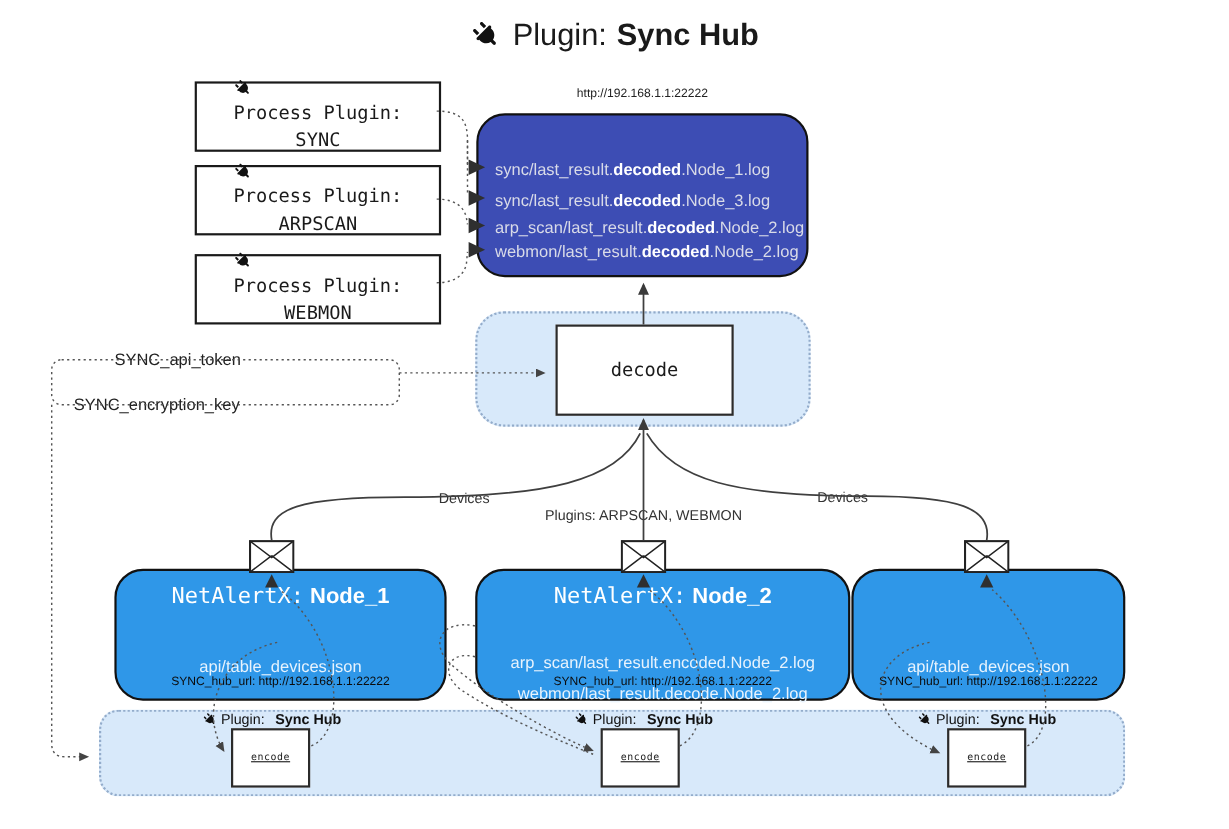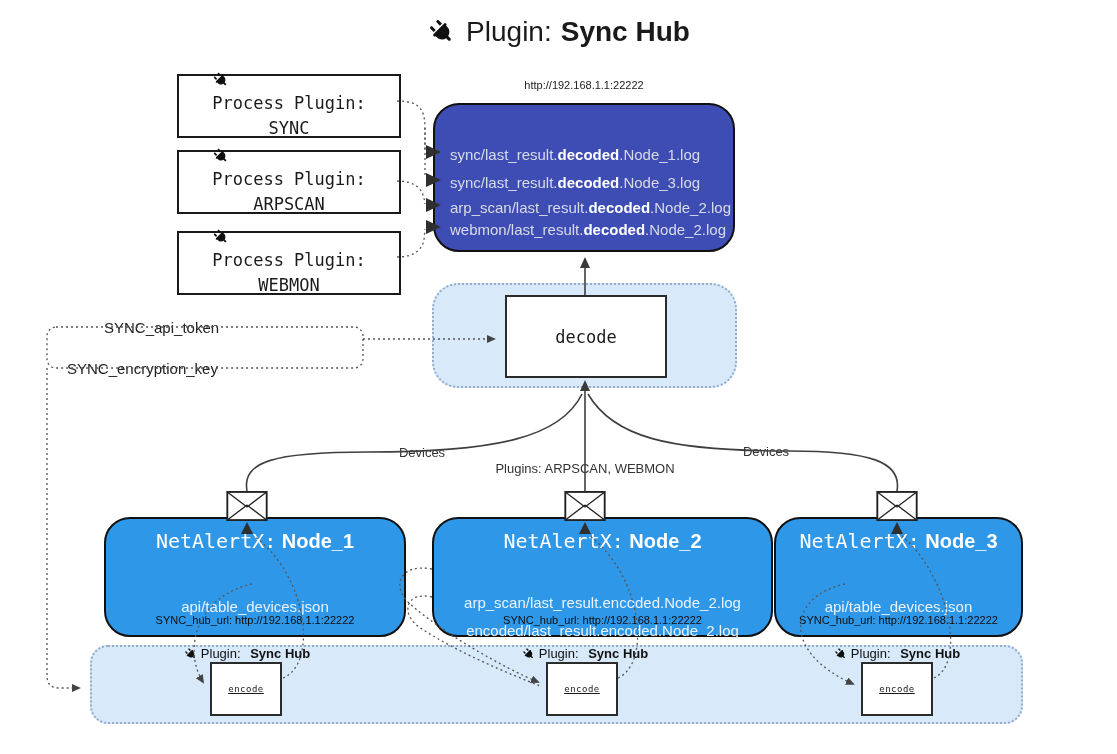--- a/index.html
+++ b/index.html
@@ -140,28 +140,25 @@
     </div>
     <div class="abs node-line" style="top:47px">api/table_devices.json</div>
     <div class="abs node-url">SYNC_hub_url: http://192.168.1.1:22222</div>
   </div>
 
   <div class="abs node" style="left:432px;width:341px">
     <div class="abs node-title">
       <span class="mono">NetAlertX:</span> <b>Node_2</b>
     </div>
     <div class="abs node-line" style="top:43px">arp_scan/last_result.encoded.Node_2.log</div>
-    <div class="abs node-line" style="top:71px">encoded/last_result.encoded.Node_2.log</div>
+    <div class="abs node-line" style="top:71px">webmon/last_result.decode.Node_2.log</div>
     <div class="abs node-url">SYNC_hub_url: http://192.168.1.1:22222</div>
   </div>
 
   <div class="abs node" style="left:774px;width:249px">
-    <div class="abs node-title">
-      <span class="mono">NetAlertX:</span> <b>Node_3</b>
-    </div>
     <div class="abs node-line" style="top:47px">api/table_devices.json</div>
     <div class="abs node-url">SYNC_hub_url: http://192.168.1.1:22222</div>
   </div>
 
   <div class="abs band encode-band"></div>
 
   <div class="abs enc-label" style="left:247px">
     <svg class="plug" width="14" height="14">
         <use href="#plug"></use>
       </svg>

